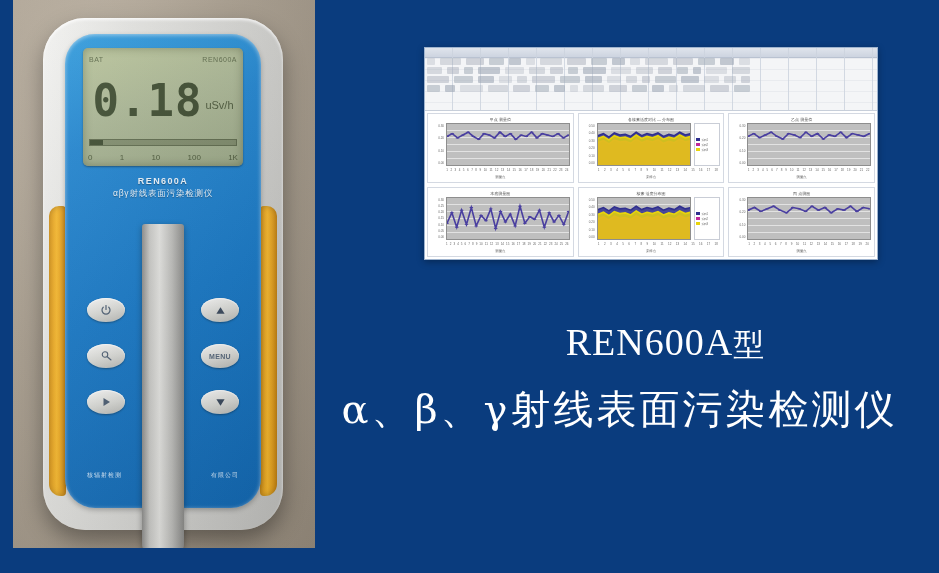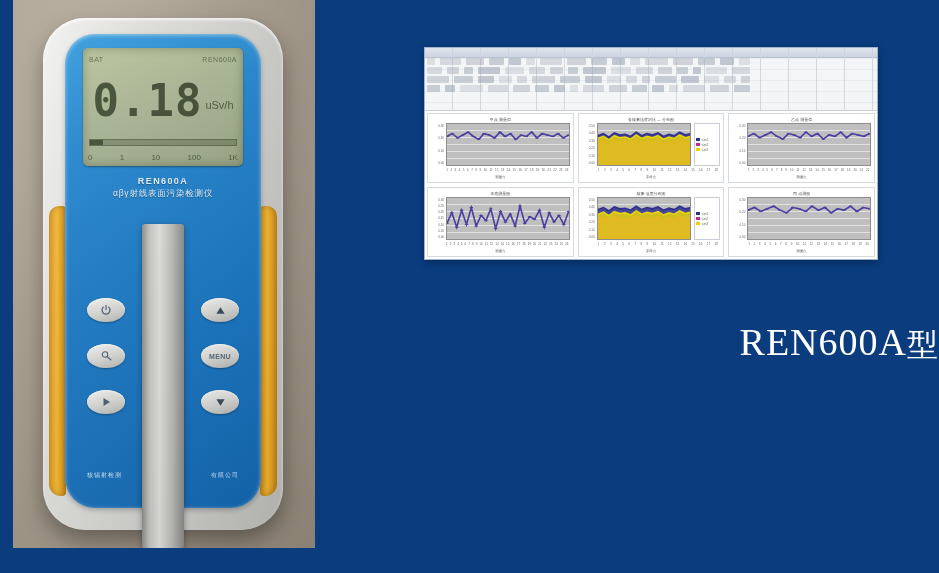--- a/index.html
+++ b/index.html
@@ -198,21 +198,21 @@
   .cxlabel{font-size:3.4px;color:#555;text-align:center;height:6px;line-height:6px;}
 
   
   .titleblock{
     position:absolute;left:300px;top:322px;width:639px;
     color:#ffffff;text-align:center;
   }
   .t-line1{
     font-family:"Liberation Serif", serif;
     font-size:38px;letter-spacing:1px;line-height:1.1;
-    margin-left:92px;text-align:right;
+    margin-left:92px;text-align:center;
   }
   .t-line1 .suffix{font-family:"DejaVu Sans", sans-serif;font-size:31px;}
   .t-line2{
     font-family:"DejaVu Serif", serif;
     font-size:40px;letter-spacing:3px;line-height:1.15;
     margin-top:22px;white-space:nowrap;text-align:center;
   }
 </style>
 </head>
 <body>
@@ -778,15 +778,16 @@
           </div>
           <div class="cxlabel">测量点</div>
         </div>
       </div>
   </div>
 
   <div class="titleblock">
     <div class="t-line1">
       <span>REN600A</span><span class="suffix">型</span>
     </div>
+    <div class="t-line2">α、β、γ射线表面污染检测仪</div>
   </div>
 
 </div>
 
 </body></html>

